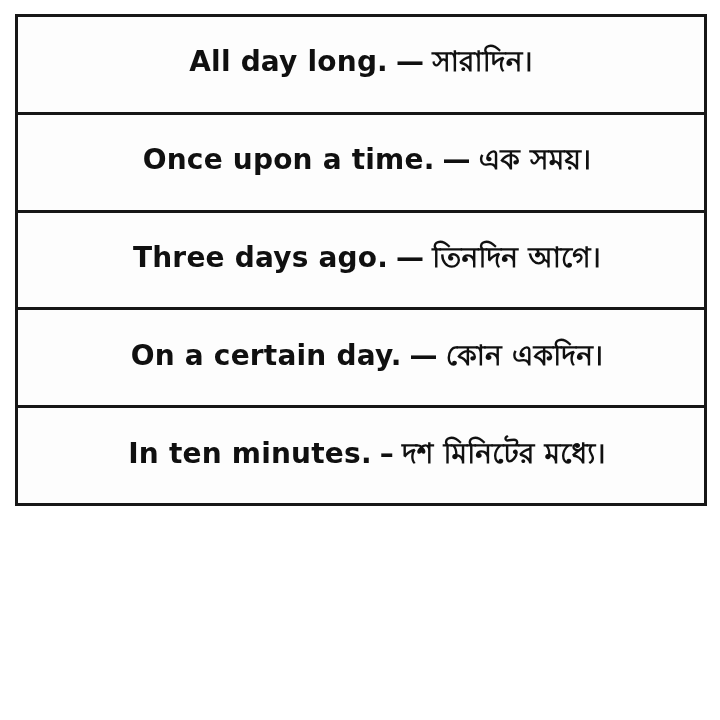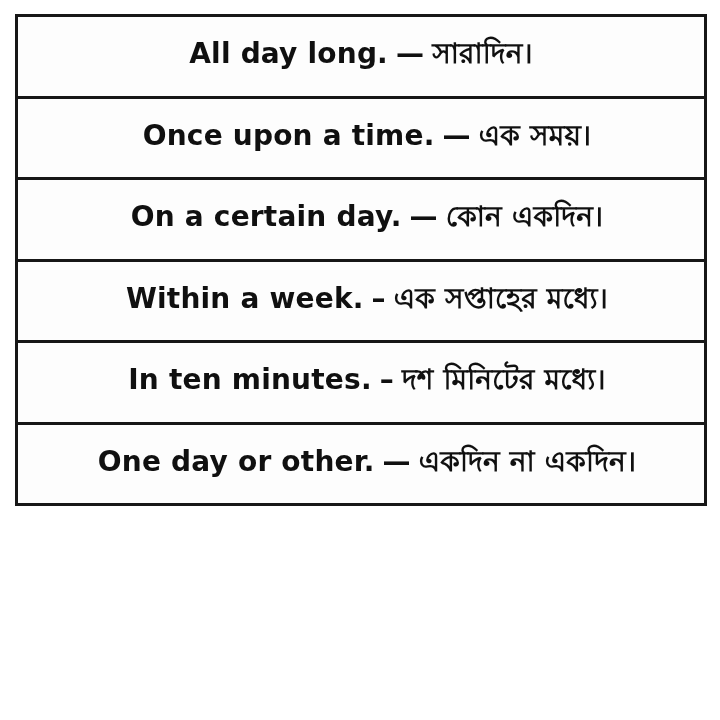--- a/index.html
+++ b/index.html
@@ -58,33 +58,30 @@
 <div class="phrase-table">
 
   <div class="row">
     <div class="cell"><span>All day long.</span><span class="dash">—</span><span>সারাদিন।</span></div>
   </div>
 
   <div class="row">
     <div class="cell"><span>Once upon a time.</span><span class="dash">—</span><span>এক সময়।</span></div>
   </div>
 
+  <div class="row">
+    <div class="cell"><span>Three days ago.</span><span class="dash">—</span><span>তিনদিন আগে।</span></div>
+  </div>
 
 
   <div class="row">
     <div class="cell"><span>On a certain day.</span><span class="dash">—</span><span>কোন একদিন।</span></div>
   </div>
 
-  <div class="row">
-    <div class="cell"><span>Within a week.</span><span class="dash">–</span><span>এক সপ্তাহের মধ্যে।</span></div>
-  </div>
 
   <div class="row">
     <div class="cell"><span>In ten minutes.</span><span class="dash">–</span><span>দশ মিনিটের মধ্যে।</span></div>
   </div>
 
 
 
-  <div class="row">
-    <div class="cell"><span>One day or other.</span><span class="dash">—</span><span>একদিন না একদিন।</span></div>
-  </div>
 
 </div>
 
 </body></html>

